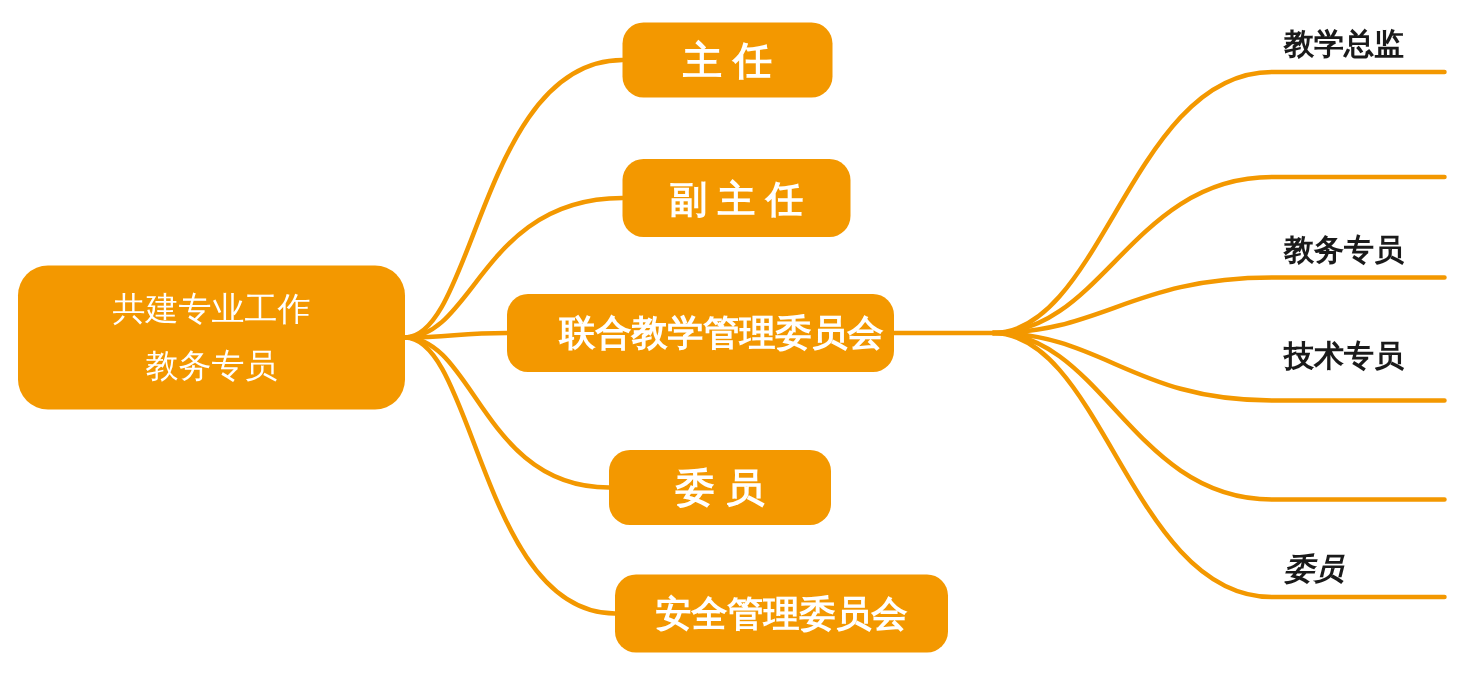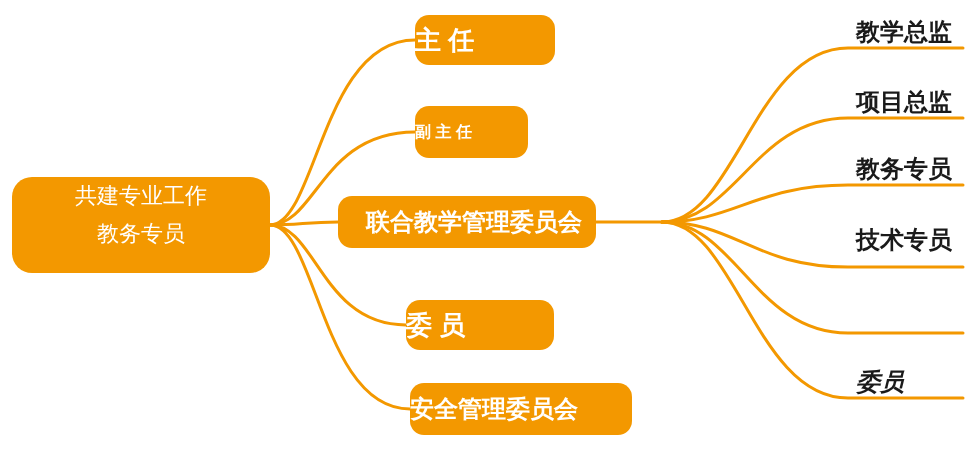--- a/index.html
+++ b/index.html
@@ -21,43 +21,43 @@
     stroke-width: 3;
     stroke-linecap: round;
   }
   .node {
     position:absolute;
     background: var(--accent);
     color: var(--node-text);
     border-radius: 14px;
     display:flex;
     align-items:center;
-    justify-content:flex-start;
+    justify-content:center;
     font-weight: bold;
     text-align:center;
     box-sizing:border-box;
   }
   .node-root {
     left:12px; top:177px; width:258px; height:96px;
     border-radius: 20px;
     flex-direction: column;
     font-size: 22px;
     line-height: 38px;
     font-weight: normal;
   }
   .node-director { left:415px; top:15px; width:140px; height:50px; font-size:26px; }
-  .node-deputy   { left:415px; top:106px; width:113px; height:52px; font-size:16px; }
+  .node-deputy   { left:415px; top:106px; width:152px; height:52px; font-size:25px; }
   .node-joint    { left:338px; top:196px; width:258px; height:52px; font-size:24px;padding-left:28px; }
   .node-member   { left:406px; top:300px; width:148px; height:50px; font-size:26px; }
   .node-safety   { left:410px; top:383px; width:222px; height:52px; font-size:24px; }
   .leaf {
     position:absolute;
     left:856px;
     color: var(--leaf-text);
-    font-size: 24px;
+    font-size: 20px;
     font-weight: bold;
     white-space: nowrap;
   }
   .leaf-0 { top:16px; }
   .leaf-1 { top:86px; }
   .leaf-2 { top:153px; }
   .leaf-3 { top:224px; }
   .leaf-4 { top:301px; }
   .leaf-5 { top:366px;font-style:italic; }
 </style>
@@ -100,18 +100,17 @@
 
   <div class="node node-member">
     <span>委 员</span>
   </div>
 
   <div class="node node-safety">
     <span>安全管理委员会</span>
   </div>
 
   <div class="leaf leaf-0">教学总监</div>
-  <div class="leaf leaf-1">项目总监</div>
   <div class="leaf leaf-2">教务专员</div>
   <div class="leaf leaf-3">技术专员</div>
   <div class="leaf leaf-5">委员</div>
 
 </div>
 
 </body></html>

